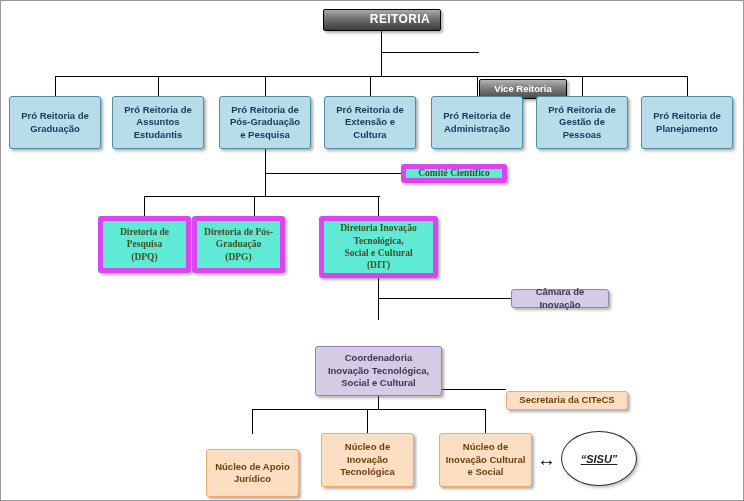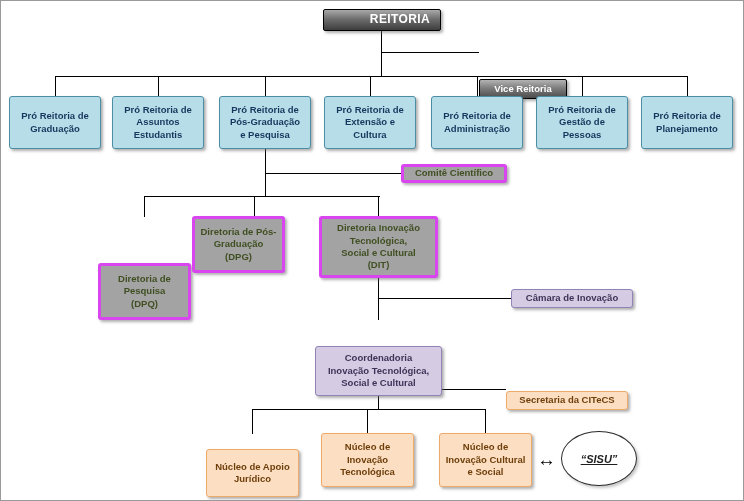--- a/index.html
+++ b/index.html
@@ -39,21 +39,21 @@
     border-radius: 2px;
     padding-left: 38px;
   }
   .grad-gray {
     background: linear-gradient(180deg, #b3b3b3 0%, #7d7d7d 45%, #4c4c4c 100%);
     color: #ffffff;
     border: 1px solid #000000;
     border-radius: 2px;
   }
   .blue   { background: #B7DEE8; border: 1px solid #4A8DA5; color: #17365D; }
-  .green  { background: #a3a3a3; border: 3px solid #d946ef; color: #3F4F21; }
+  .green  { background: #5eead4; border: 5px solid #d946ef; color: #3F4F21; font-family: Liberation Serif, serif; }
   .purple { background: #D5CCE3; border: 1px solid #9183B5; color: #3E3358; }
   .orange { background: #FCDFC2; border: 1px solid #EFA968; color: #6E3E0B; }
 
   .hline, .vline { position: absolute; background: #000000; }
   .hline { height: 1px; }
   .vline { width: 1px; }
 
   .ellipse {
     position: absolute;
     background: #ffffff;
@@ -146,34 +146,34 @@
 
   <div class="node blue" style="left:535px; top:95px; width:92px; height:53px;">Pró Reitoria de
 Gestão de
 Pessoas</div>
 
   <div class="node blue" style="left:640px; top:95px; width:92px; height:53px;">Pró Reitoria de
 Planejamento</div>
 
   <div class="node green" style="left:400px; top:163px; width:106px; height:19px;">Comitê Científico</div>
 
-  <div class="node green" style="left:97px; top:215px; width:93px; height:57px;margin-top:47px;">Diretoria de
+  <div class="node green" style="left:97px; top:215px; width:93px; height:57px;">Diretoria de
 Pesquisa
 (DPQ)</div>
 
   <div class="node green" style="left:191px; top:215px; width:93px; height:57px;">Diretoria de Pós-
 Graduação
 (DPG)</div>
 
   <div class="node green" style="left:318px; top:215px; width:119px; height:62px;">Diretoria Inovação
 Tecnológica,
 Social e Cultural
 (DIT)</div>
 
-  <div class="node purple" style="left:510px; top:288px; width:122px; height:19px;">Câmara de Inovação</div>
+  <div class="node purple" style="left:510px; top:288px; width:98px; height:19px;">Câmara de Inovação</div>
 
   <div class="node purple" style="left:314px; top:318px; width:127px; height:50px;margin-top:27px;">Coordenadoria
 Inovação Tecnológica,
 Social e Cultural</div>
 
   <div class="node orange" style="left:505px; top:390px; width:122px; height:19px;">Secretaria da CITeCS</div>
 
   <div class="node orange" style="left:205px; top:448px; width:93px; height:48px;">Núcleo de Apoio
 Jurídico</div>
 

